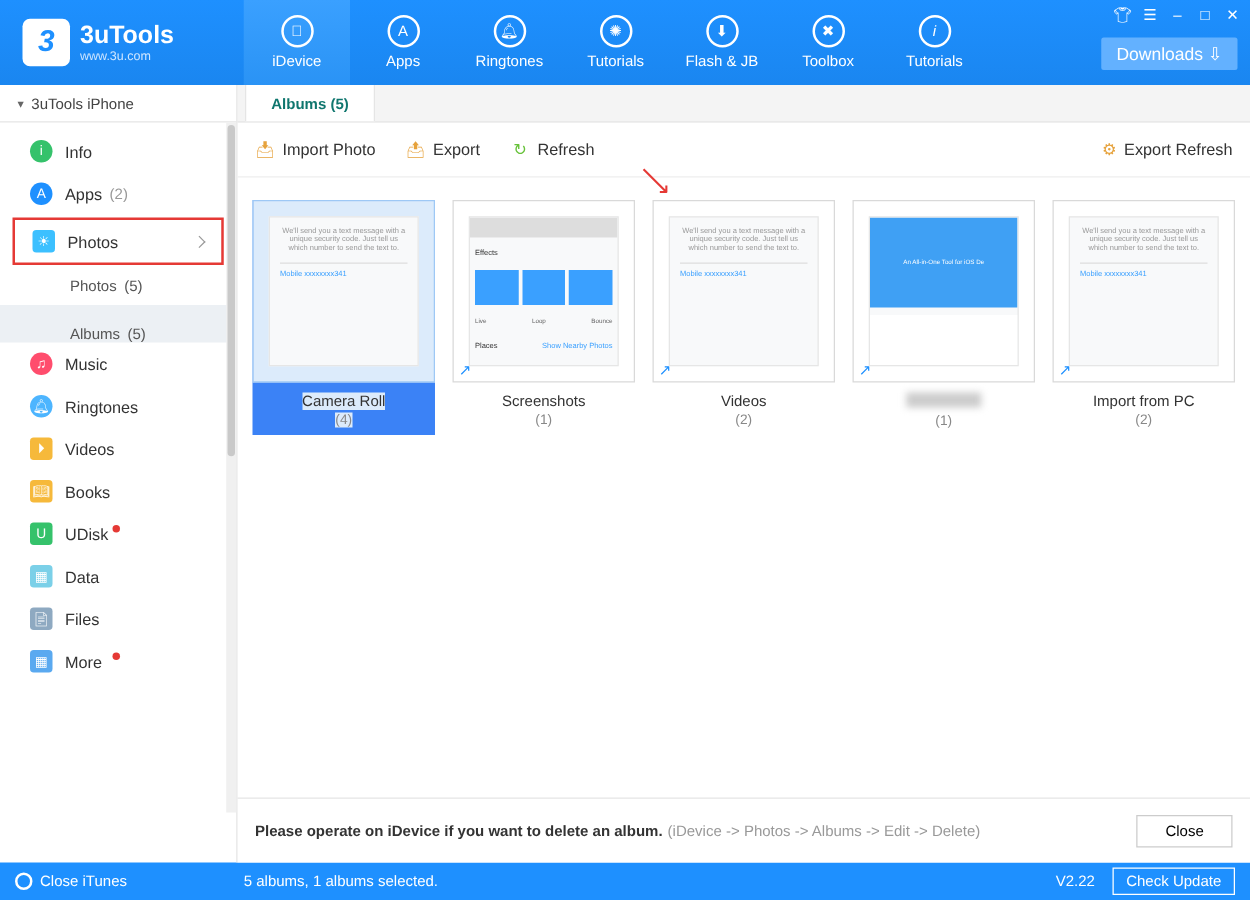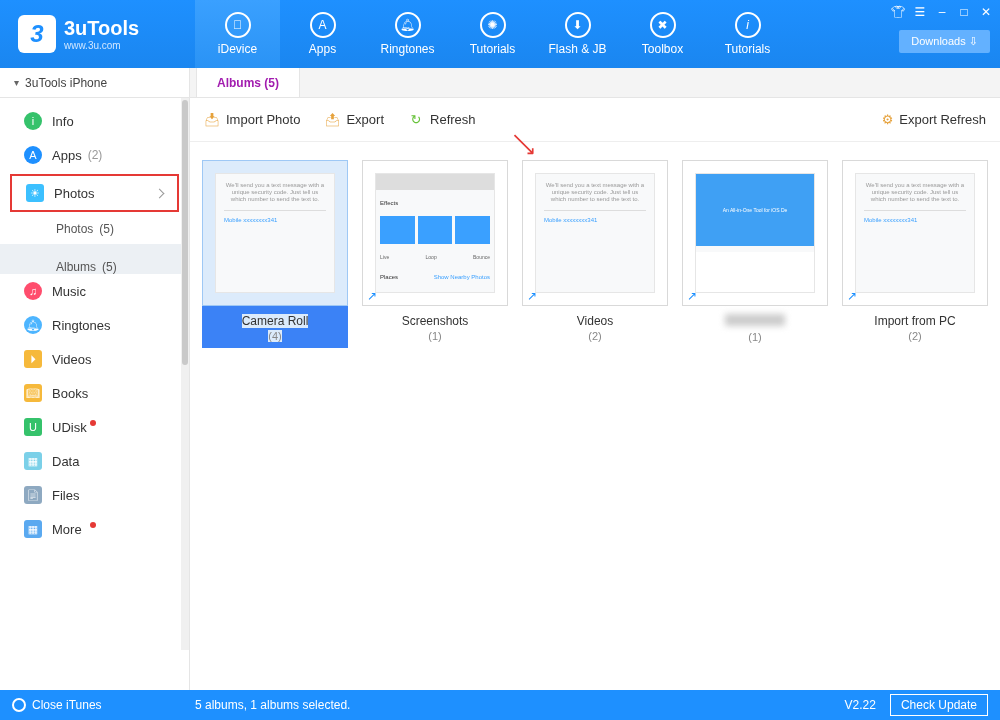--- a/index.html
+++ b/index.html
@@ -9,42 +9,42 @@
 .logo-block { display: flex; align-items: center; width: 195px; padding-left: 18px; }
 .logo-mark { width: 38px; height: 38px; background: #fff; border-radius: 6px; display:flex; align-items:center; justify-content:center; color:#1e90ff; font: italic 700 24px/1 Arial; margin-right:8px; }
 .logo-text { color:#fff; font-size:20px; font-weight:600; }
 .logo-sub { color:#cfe6ff; font-size:10px; }
 .tabs { display:flex; height:68px; }
 .tab { width:85px; display:flex; flex-direction:column; align-items:center; justify-content:center; color:#fff; font-size:12px; cursor:pointer; }
 .tab.active { background: linear-gradient(#3aa0ff,#2a93f5); }
 .tab .ico { width:26px; height:26px; border:2px solid #fff; border-radius:50%; display:flex; align-items:center; justify-content:center; margin-bottom:4px; }
 .winctrl { position:absolute; right:6px; top:4px; display:flex; gap:6px; }
 .winbtn { width:16px; height:16px; color:#fff; font-size:12px; display:flex; align-items:center; justify-content:center; cursor:pointer; }
-.downloads-pill { position:absolute; right:10px; top:30px; background:#63b1ff; color:#fff; font-size:11px; padding:5px 12px; border-radius:2px; cursor:pointer; }
+.downloads-pill { position:absolute; right:10px; top:30px; background:#63b1ff; color:#fff; font-size:14px; padding:5px 12px; border-radius:2px; cursor:pointer; }
 
 .body { display:flex; height: calc(720px - 68px - 30px); }
 .sidebar { width:195px; border-right:1px solid #e5e5e5; display:flex; flex-direction:column; position:relative; }
 .device-hdr { height:30px; display:flex; align-items:center; padding:0 14px; font-size:12px; color:#444; border-bottom:1px solid #e5e5e5; }
 .device-hdr .chev { margin-right:6px; font-size:10px; color:#666; }
 .nav { flex:1; overflow:hidden; padding:6px 0; }
 .nav-item { height:34px; display:flex; align-items:center; padding-left:24px; font-size:13px; color:#333; cursor:pointer; position:relative; }
 .nav-item .nico { width:18px; height:18px; border-radius:50%; margin-right:10px; display:flex; align-items:center; justify-content:center; color:#fff; font-size:11px; }
 .nav-item .cnt { color:#999; margin-left:6px; font-size:12px; }
 .photos-box { border:2px solid #e53935; margin: 2px 10px; }
 .nav-sub { height:30px; display:flex; align-items:center; padding-left:56px; font-size:12px; color:#555; cursor:pointer; }
 .nav-sub.active { background:#ecf0f4;align-items:flex-end; }
 .nav-item.expanded::after { content:""; position:absolute; right:14px; top:14px; width:6px; height:6px; border-right:1px solid #999; border-bottom:1px solid #999; transform:rotate(-45deg); }
 .reddot::after { content:""; position:absolute; left:90px; top:10px; width:6px; height:6px; background:#e53935; border-radius:50%; }
 .sidebar-scrollbar { width:8px; background:#f0f0f0; position:absolute; right:0; top:30px; bottom:40px; }
 .sidebar-scrollbar .thumb { position:absolute; top:2px; left:1px; right:1px; height:48%; background:#c9c9c9; border-radius:3px; }
 .op-fail { margin:8px 10px; border:1px solid #58b858; color:#1a8a1a; font-size:12px; font-weight:600; padding:8px 6px; text-align:center; cursor:pointer; }
 
 .main { flex:1; display:flex; flex-direction:column; background:#fff; }
 .subhdr { height:30px; background:#f4f4f4; border-bottom:1px solid #e5e5e5; display:flex; align-items:flex-end; }
-.subtab { height:30px; padding:0 20px; background:#fff; border:1px solid #e5e5e5; border-bottom:none; display:flex; align-items:center; font-size:12px; font-weight:600; color:#a21caf; margin-left:6px; }
+.subtab { height:30px; padding:0 20px; background:#fff; border:1px solid #e5e5e5; border-bottom:none; display:flex; align-items:center; font-size:12px; font-weight:600; color:#0f766e; margin-left:6px; }
 .toolbar { height:44px; display:flex; align-items:center; padding:0 14px; border-bottom:1px solid #eee; font-size:13px; color:#333; position:relative; }
 .tbtn { display:flex; align-items:center; margin-right:24px; cursor:pointer; }
 .tbtn .tico { width:16px; height:16px; margin-right:6px; display:flex; align-items:center; justify-content:center; }
 .export-sett { position:absolute; right:14px; display:flex; align-items:center; cursor:pointer; }
 .arrow-anno { position:absolute; left:320px; top:34px; color:#e53935; font-size:20px; transform:rotate(45deg); pointer-events:none; }
 
 .grid { flex:1; padding:18px 12px; display:flex; gap:14px; align-items:flex-start; overflow:auto; }
 .card { width:146px; display:flex; flex-direction:column; align-items:center; cursor:pointer; }
 .thumb-wrap { width:146px; height:146px; border:1px solid #d9d9d9; background:#fff; display:flex; align-items:center; justify-content:center; overflow:hidden; position:relative; }
 .card.selected .thumb-wrap { background:#dcebfb; border-color:#9ec8f5; }
@@ -283,20 +283,25 @@
               <div style="height:1px;background:#ddd"></div>
               <div style="color:#3aa0ff;font-size:6px">Mobile xxxxxxxx341</div>
             </div>
             <div class="sc-link">↗</div>
           </div>
           <div class="card-title">Import from PC</div>
           <div class="card-count">(2)</div>
         </div>
       </div>
 
+    <div class="hintbar">
+      <span style="font-weight:600">Please operate on iDevice if you want to delete an album.</span>
+      <span class="path">(iDevice -&gt; Photos -&gt; Albums -&gt; Edit -&gt; Delete)</span>
+      <button class="close-btn">Close</button>
+    </div>
   </div>
 </div>
 
 <div class="footer">
   <div class="left-act">
       <div class="ring"></div>
       <span>Close iTunes</span>
     </div>
   <div class="status">5 albums, 1 albums selected.</div>
   <div class="ver">V2.22</div>

